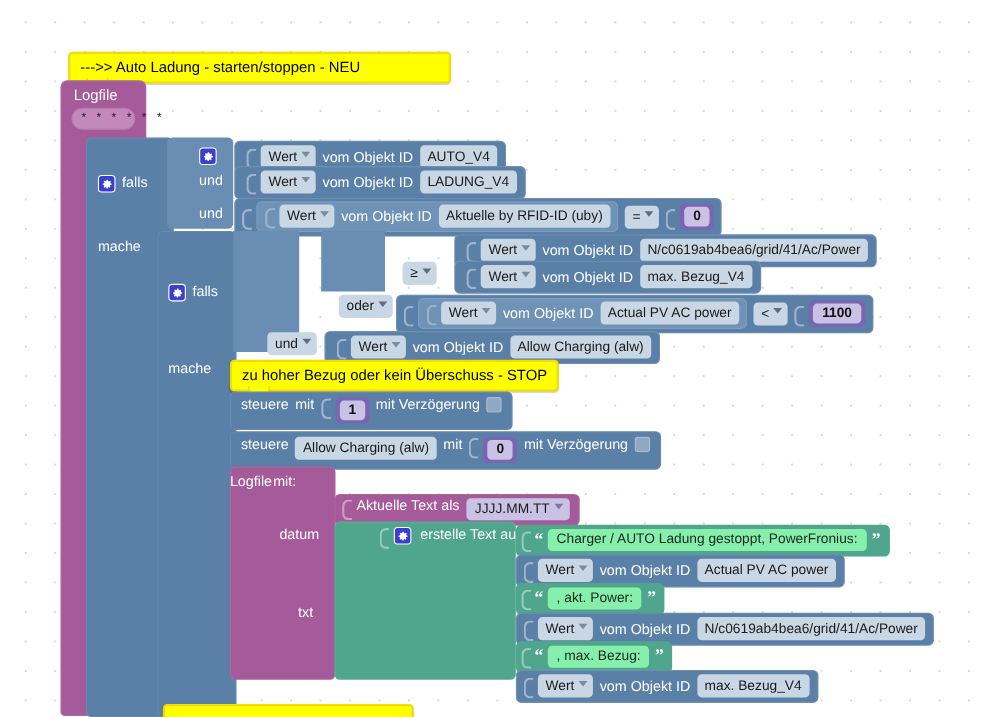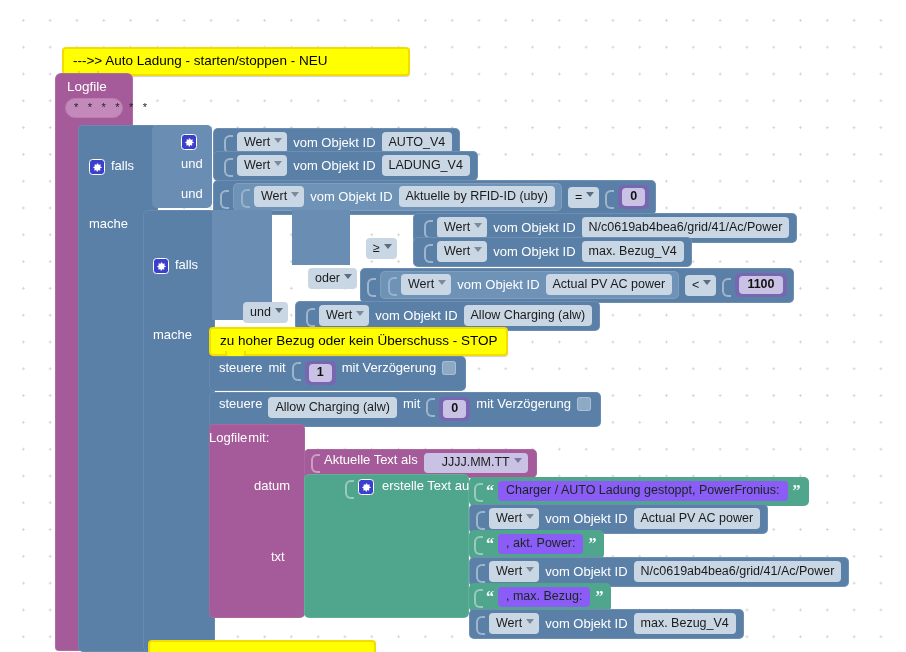--- a/index.html
+++ b/index.html
@@ -142,31 +142,31 @@
     background: #c9c2e4;
     color: #111111;
     border-radius: 4px;
     padding: 2px 8px 3px 8px;
     font-size: 12.5px;
     font-weight: 600;
     min-width: 18px;
     text-align: center;
   }
   .fld-green {
-    background: #8b5cf6;
+    background: #86efac;
     color: #15281f;
     border-radius: 4px;
     padding: 3px 8px 4px 8px;
     font-size: 12.5px;
   }
   .fld-time {
     background: #c9c2e4;
     color: #1a1a1a;
     border-radius: 4px;
-    padding: 3px 6px 4px 18px;
+    padding: 3px 6px 4px 8px;
     font-size: 12.5px;
     display: inline-flex;
     align-items: center;
     gap: 4px;
   }
 
   .caret {
     width: 0; height: 0;
     border-left: 4.5px solid transparent;
     border-right: 4.5px solid transparent;

